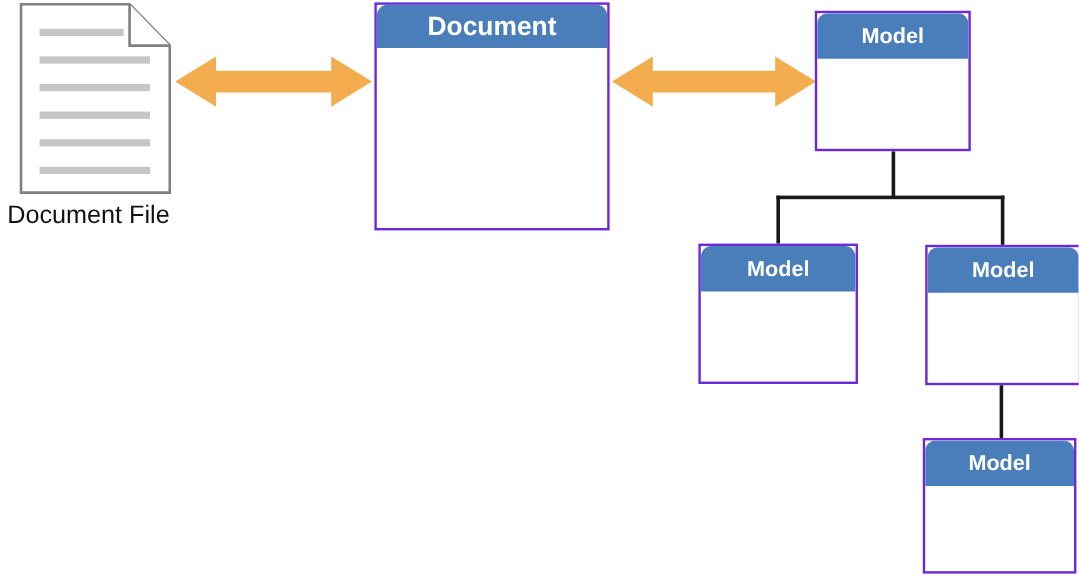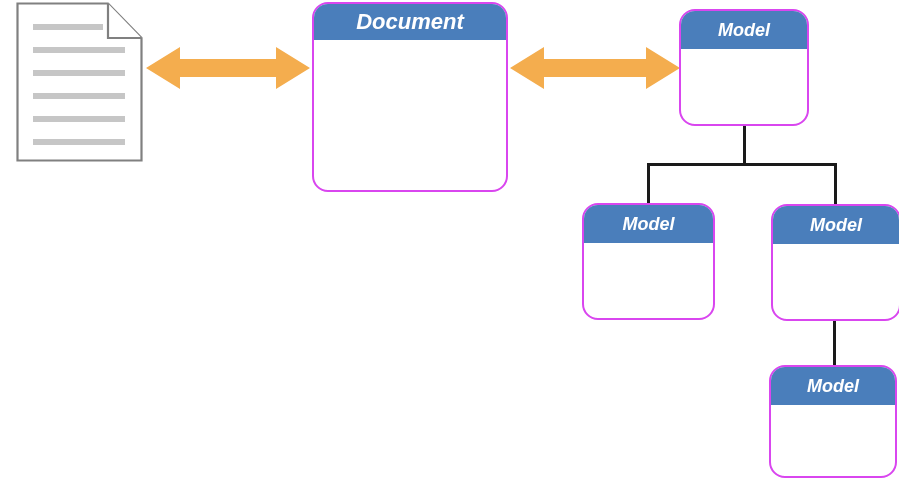--- a/index.html
+++ b/index.html
@@ -35,25 +35,24 @@
     font-size: 21px;
     color: #111111;
     white-space: nowrap;
     letter-spacing: 0px;
   }
 
   
   .node {
     position: absolute;
     box-sizing: border-box;
-    border: 2px solid #d946ef;
-    border-radius: 16px;
+    border: 2px solid #6d28d9;
+    border-radius: 0;
     background: #ffffff;
     overflow: hidden;
-    font-style: italic;
   }
   .node-header {
     box-sizing: border-box;
     background: #4a7ebb;
     color: #ffffff;
     font-weight: bold;
     font-size: 18px;
     text-align: center;
     line-height: 1;
     display: flex;
@@ -122,20 +121,21 @@
       <path d="M92 1.5 L92 36 L125.5 36" fill="#ffffff" stroke="#808080" stroke-width="2.2"></path>
       <rect x="17" y="22" width="70" height="6" fill="#c6c6c6"></rect>
       <rect x="17" y="45" width="92" height="6" fill="#c6c6c6"></rect>
       <rect x="17" y="68" width="92" height="6" fill="#c6c6c6"></rect>
       <rect x="17" y="91" width="92" height="6" fill="#c6c6c6"></rect>
       <rect x="17" y="114" width="92" height="6" fill="#c6c6c6"></rect>
       <rect x="17" y="137" width="92" height="6" fill="#c6c6c6"></rect>
     </svg>
   </div>
 
+  <div class="doc-file-label">Document File</div>
 
   <div class="arrow" id="arrow-doc-to-document">
     <svg width="164" height="48" viewBox="0 0 164 48" xmlns="http://www.w3.org/2000/svg">
       <polygon points="0,24 34,3 34,15 130,15 130,3 164,24 130,45 130,33 34,33 34,45" fill="#f4ad4e"></polygon>
     </svg>
   </div>
 
   <div class="arrow" id="arrow-document-to-model">
     <svg width="170" height="48" viewBox="0 0 170 48" xmlns="http://www.w3.org/2000/svg">
       <polygon points="0,24 34,3 34,15 136,15 136,3 170,24 136,45 136,33 34,33 34,45" fill="#f4ad4e"></polygon>

